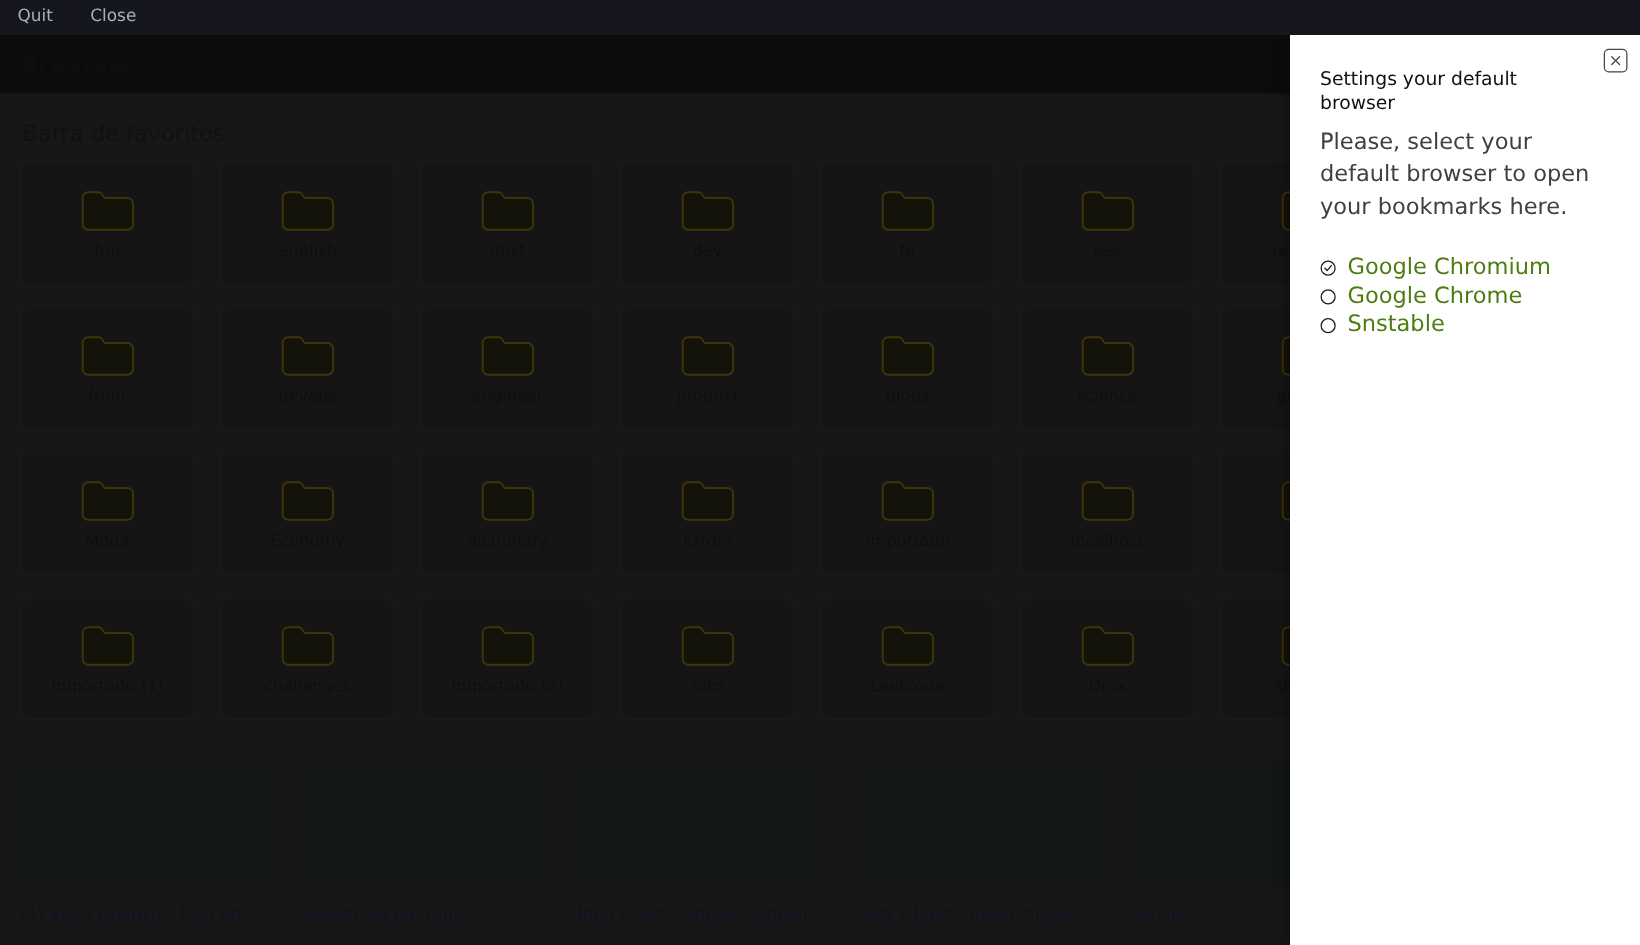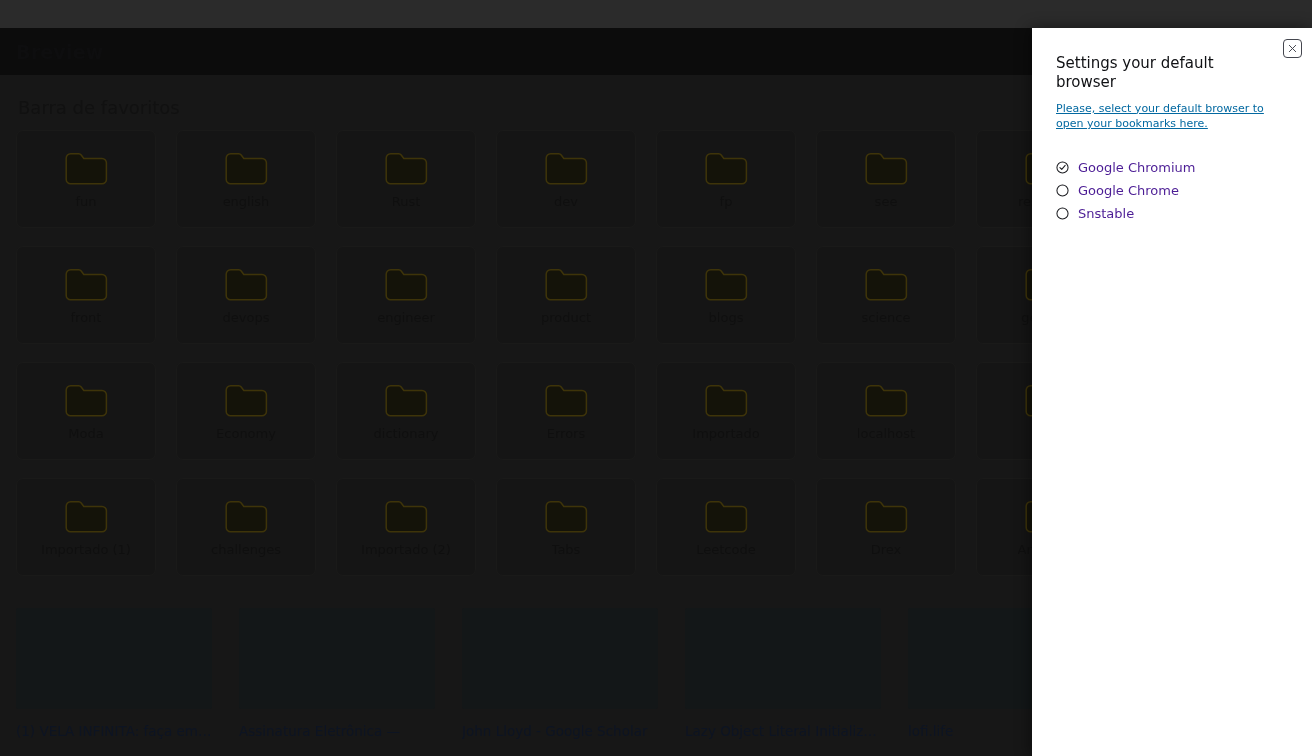--- a/index.html
+++ b/index.html
@@ -162,25 +162,24 @@
   }
   .panel-title {
     font-size: 15px;
     font-weight: normal;
     color: #101114;
     padding-right: 30px;
     line-height: 1.25;
   }
   .panel-subtitle {
     margin-top: 9px;
-    font-size: 11px;
-    color: #0369a1;
+    font-size: 18px;
+    color: #404040;
     line-height: 1.45;
     max-width: 232px;
-    text-decoration: underline;
   }
   .close-button {
     position: absolute;
     top: 11px;
     right: 10px;
     width: 19px;
     height: 19px;
     border: 1.3px solid #44464e;
     border-radius: 4px;
     background: #fff;
@@ -203,30 +202,34 @@
     height: 23px;
     cursor: pointer;
   }
   .radio {
     width: 13px;
     height: 13px;
     flex: 0 0 13px;
     display: block;
   }
   .option-label {
-    font-size: 13px;
-    color: #4c1d95;
+    font-size: 18px;
+    color: #4d7c0f;
     line-height: 1;
   }
 </style>
 </head>
 <body>
 
 <div id="app">
 
+  <div class="menubar">
+    <div class="menubar-item">Quit</div>
+    <div class="menubar-item">Close</div>
+  </div>
 
   <div class="window">
 
     <div class="app-header">
       <div class="app-title">Breview</div>
     </div>
 
     <div class="content">
       <div class="section-heading">Barra de favoritos</div>
 

